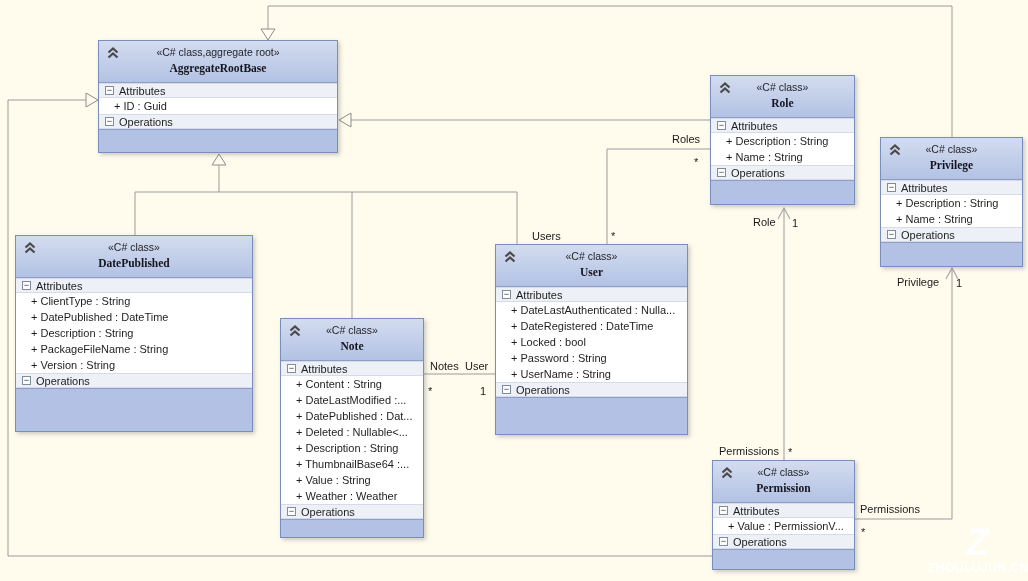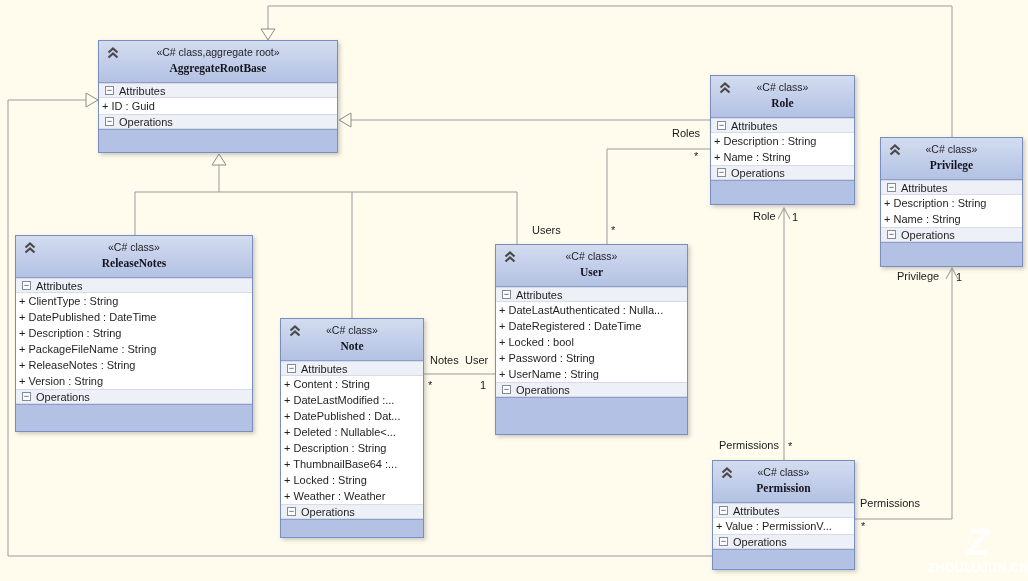--- a/index.html
+++ b/index.html
@@ -13,21 +13,21 @@
   #canvas { position:absolute; inset:0; width:1028px; height:581px; }
 
   
   #connectors { position:absolute; left:0; top:0; width:1028px; height:581px; }
   .conn { stroke:#9A9A9A; stroke-width:1; fill:none; }
   .tri  { fill:#FFFCEE; stroke:#8C8C8C; stroke-width:1; }
   .open-arrow { stroke:#A8A8A8; stroke-width:1.2; fill:none; }
 
   
   .conn-label {
-    position:absolute; font-size:11px; color:#1A1A1A; white-space:nowrap;
+    position:absolute; font-size:11px; color:#1A1A1A; white-space:nowrap;margin-top:6px;
   }
 
   
   .class-box {
     position:absolute;
     display:flex; flex-direction:column;
     background:#c4b5fd;
     border:1px solid #7A8EBE;
     box-shadow:2px 2px 4px rgba(110,110,110,.35);
     font-size:11px; color:#1E1E1E;
@@ -59,21 +59,21 @@
     border:1px solid #7F8C99;
     background:#FDFDFD;
     color:#333;
     font-size:9px; line-height:6px; text-align:center;
     margin-right:5px;
     cursor:pointer;
   }
   .attr-list { background:#FFFFFF; }
   .attr-row {
     height:16px; line-height:16px;
-    padding-left:3px;
+    padding-left:15px;
     white-space:nowrap; overflow:hidden;
     background:#FFFFFF;
   }
   .box-footer {
     flex:1 1 auto; min-height:8px;
     background:#B3C2E4;
     border-top:1px solid #8D9EC9;
   }
 
   
@@ -229,33 +229,32 @@
 
   <div class="class-box" style="left:15px;top:235px;width:238px;height:197px">
     <div class="box-header">
       <span class="chevron">
         <svg width="14" height="13" viewBox="0 0 14 13">
           <path d="M2.5 5.5 L7 1.5 L11.5 5.5" fill="none" stroke="#4A4A4A" stroke-width="2.2"></path>
           <path d="M2.5 10.5 L7 6.5 L11.5 10.5" fill="none" stroke="#4A4A4A" stroke-width="2.2"></path>
         </svg>
       </span>
       <div class="stereotype">«C# class»</div>
-      <div class="class-name">ReleaseNotes</div>
+      <div class="class-name">DatePublished</div>
     </div>
     <div class="section-row">
       <span class="minus-icon">−</span>
       <span>Attributes</span>
     </div>
     <div class="attr-list">
 
     <div class="attr-row">+ ClientType : String</div>
         <div class="attr-row">+ DatePublished : DateTime</div>
         <div class="attr-row">+ Description : String</div>
         <div class="attr-row">+ PackageFileName : String</div>
-        <div class="attr-row">+ ReleaseNotes : String</div>
         <div class="attr-row">+ Version : String</div>
       </div>
     <div class="section-row">
       <span class="minus-icon">−</span>
       <span>Operations</span>
     </div>
     <div class="box-footer"></div>
   </div>
 
   <div class="class-box" style="left:280px;top:318px;width:144px;height:220px">
@@ -274,21 +273,21 @@
       <span>Attributes</span>
     </div>
     <div class="attr-list">
 
     <div class="attr-row">+ Content : String</div>
         <div class="attr-row">+ DateLastModified :...</div>
         <div class="attr-row">+ DatePublished : Dat...</div>
         <div class="attr-row">+ Deleted : Nullable&lt;...</div>
         <div class="attr-row">+ Description : String</div>
         <div class="attr-row">+ ThumbnailBase64 :...</div>
-        <div class="attr-row">+ Locked : String</div>
+        <div class="attr-row">+ Value : String</div>
         <div class="attr-row">+ Weather : Weather</div>
       </div>
     <div class="section-row">
       <span class="minus-icon">−</span>
       <span>Operations</span>
     </div>
     <div class="box-footer"></div>
   </div>
 
   <div class="class-box" style="left:495px;top:244px;width:193px;height:191px">

